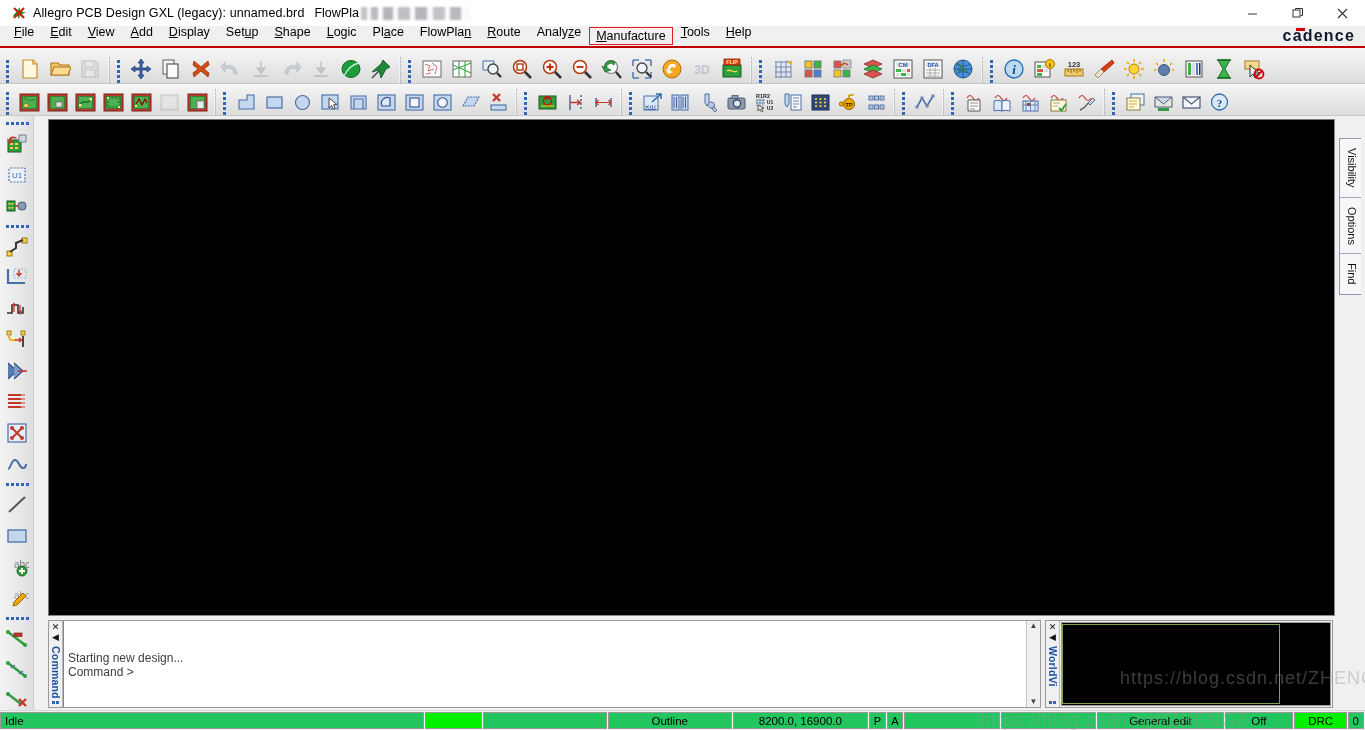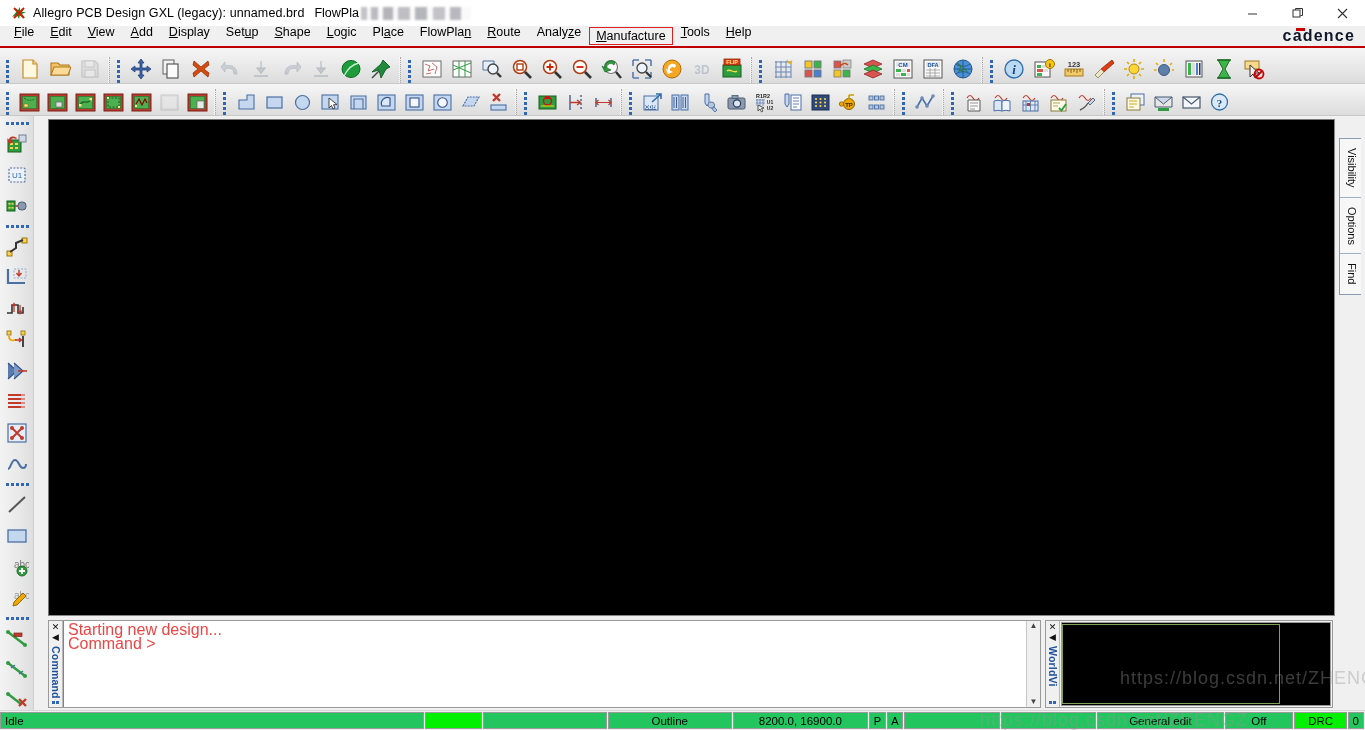--- a/index.html
+++ b/index.html
@@ -193,22 +193,22 @@
     background-image: linear-gradient(#2f66b5 0 0), linear-gradient(#2f66b5 0 0);
     background-size: 3px 3px; background-repeat: no-repeat;
     background-position: 0 0, 4px 0;
   }
   .cmd-panel { flex: 1 1 auto; min-width: 0; }
   .cmd-body {
     flex: 1 1 auto; background: #ffffff; display: flex; min-width: 0;
     border-left: 1px solid #848484;
   }
   .cmd-text {
-    flex: 1 1 auto; padding: 2px 4px; font-size: 16px; color: #ef4444;
-    line-height: 13.5px; overflow: hidden; font-family: "Liberation Sans", sans-serif;
+    flex: 1 1 auto; padding: 2px 4px; font-size: 12px; color: #404040;
+    line-height: 13.5px; overflow: hidden; font-family: "Liberation Sans", sans-serif; margin-top: 29px;
   }
   .cmd-scroll {
     width: 14px; min-width: 14px; background: #f0f0f0;
     border-left: 1px solid #c6c6c6;
     display: flex; flex-direction: column; justify-content: space-between;
     align-items: center;
   }
   .scroll-arrow { font-size: 8px; color: #444; line-height: 10px; }
   .world-panel { width: 288px; min-width: 288px; }
   .world-body {

